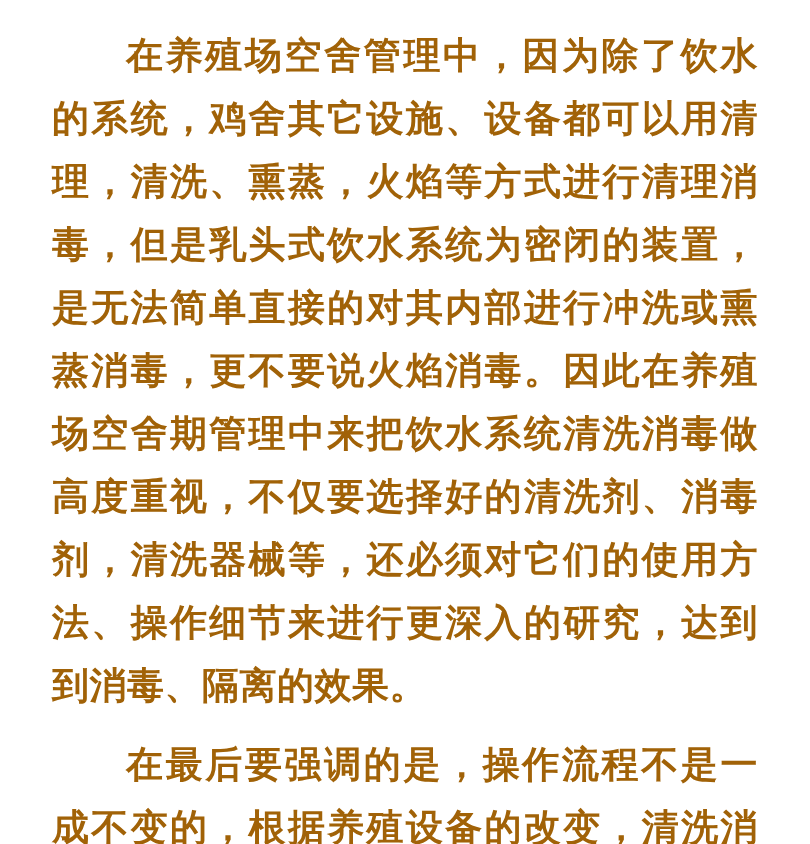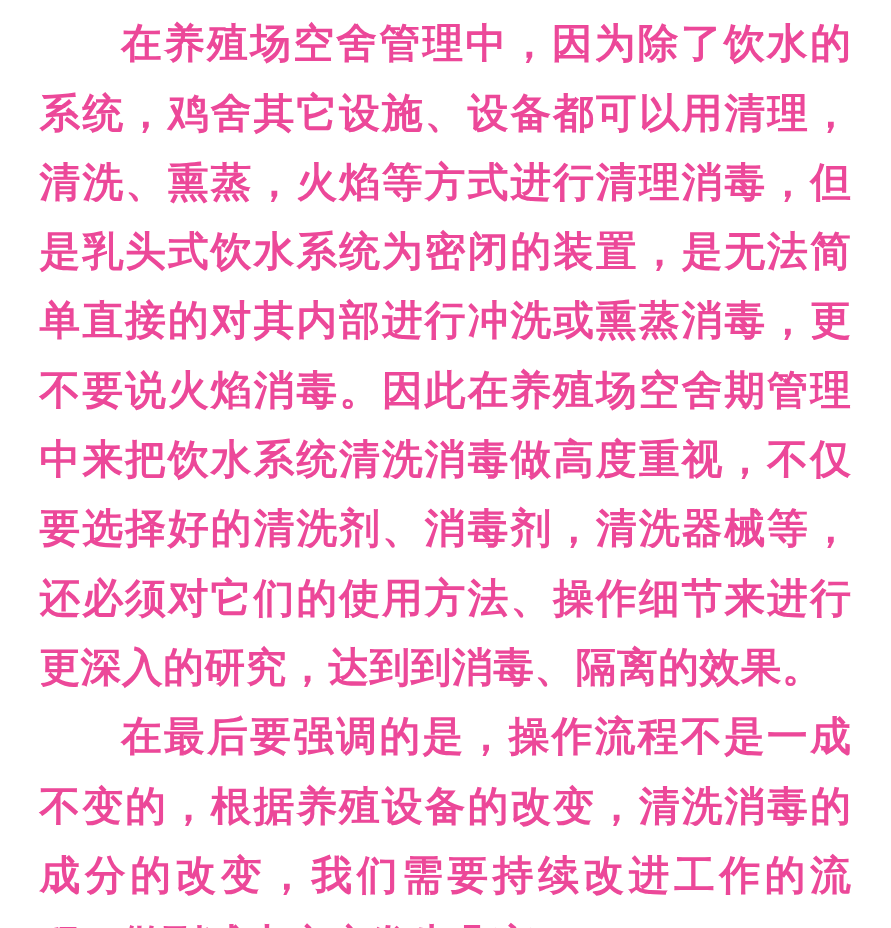--- a/index.html
+++ b/index.html
@@ -14,22 +14,22 @@
     font-family: "DejaVu Sans", sans-serif;
   }
   .page {
     box-sizing: border-box;
     width: 810px;
     height: 844px;
     padding: 8px 36px 0 36px;
     background: #ffffff;
   }
   .para {
-    margin: 0;
-    color: #ec4899;
+    margin: 16px;
+    color: #a16207;
     font-family: "DejaVu Sans", sans-serif;
     font-weight: 700;
     font-size: 37px;
     line-height: 63px;
     letter-spacing: 0.5px;
     text-align: justify;
     text-justify: inter-character;
     text-indent: 2em;
     word-break: break-all;
     -webkit-font-smoothing: antialiased;

